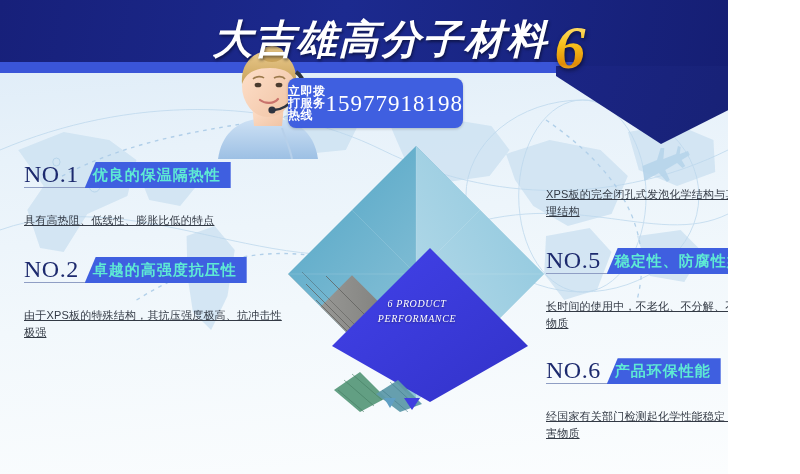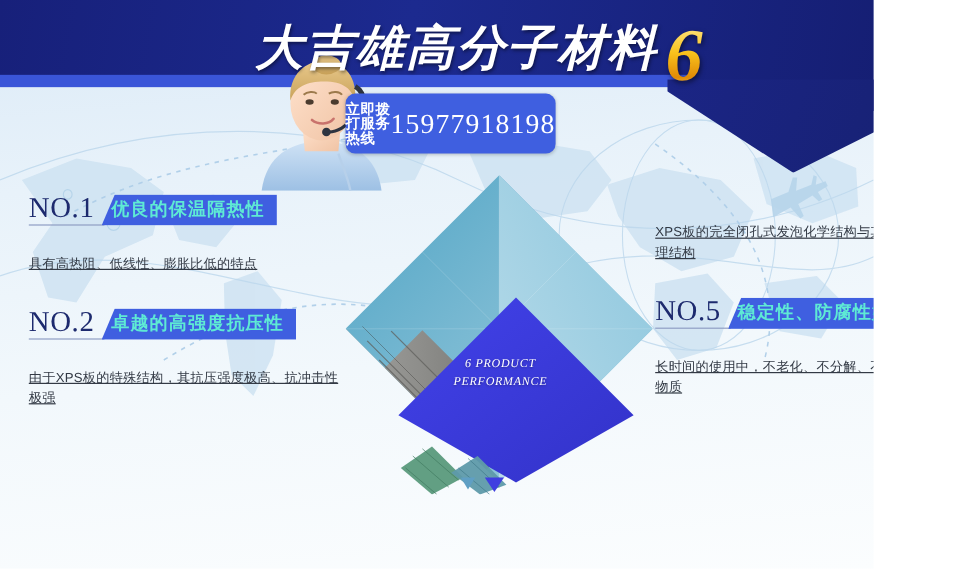--- a/index.html
+++ b/index.html
@@ -348,20 +348,27 @@
     <div class="feature">
       <div class="feature-head">
         <span class="feature-no">NO.5</span>
         <span class="feature-title">稳定性、防腐性好</span>
       </div>
       <div class="feature-desc">长时间的使用中，不老化、不分解、不产生有害物质</div>
     </div>
 
     <div class="gap-2"></div>
 
+    <div class="feature">
+      <div class="feature-head">
+        <span class="feature-no">NO.6</span>
+        <span class="feature-title">产品环保性能</span>
+      </div>
+      <div class="feature-desc">经国家有关部门检测起化学性能稳定，不挥发有害物质</div>
+    </div>
 
   </div>
 
   <div class="mini-arrows">
     <svg width="70" height="16" viewBox="0 0 70 16">
       <path d="M6 2 L18 2 L12 12 Z" fill="#5f9fc4"></path>
       <path d="M26 2 L42 2 L34 14 Z" fill="#3f3fe0"></path>
     </svg>
   </div>
 

